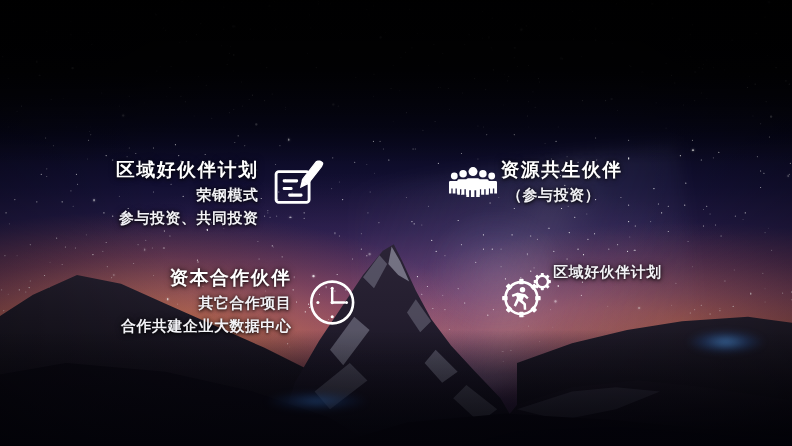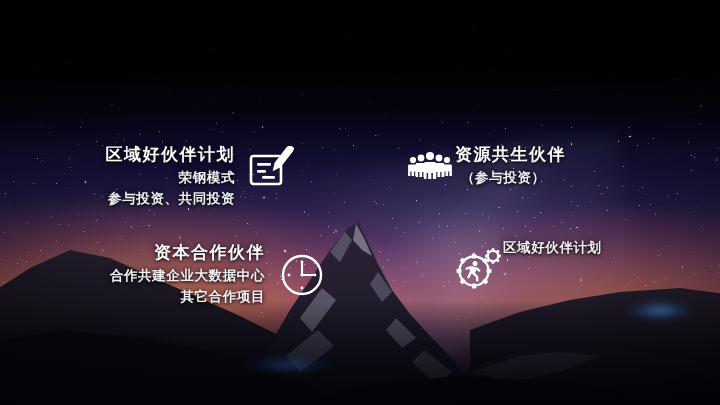--- a/index.html
+++ b/index.html
@@ -837,22 +837,22 @@
       <circle cx="31" cy="8" r="3.4" fill="#ffffff"></circle>
       <path d="M 27.1 13 h7.8 a1.4 1.4 0 0 1 1.4 1.4 V 27 h-2.8 v-5 h-1.3 v 5 h-2.8 v-5 h-1.3 v 5 h-2.4 V 14.4 a1.4 1.4 0 0 1 1.4 -1.4 Z" fill="#ffffff"></path>
 
       <circle cx="39" cy="10" r="3.1" fill="#ffffff"></circle>
       <path d="M 35.4 14.5 h7.2 a1.3 1.3 0 0 1 1.3 1.3 V 26 h-2.6 v-4.6 h-1.2 V 26 h-2.6 v-4.6 h-1.2 V 26 h-2.3 V 15.8 a1.3 1.3 0 0 1 1.3 -1.3 Z" fill="#ffffff"></path>
     </svg>
   </div>
 
   <div class="block align-right" style="left:85px;top:241px;width:180px;">
     <div class="b-title">资本合作伙伴</div>
+    <div class="b-line">其它合作项目</div>
     <div class="b-line">合作共建企业大数据中心</div>
-    <div class="b-line">其它合作项目</div>
   </div>
   <div class="icon-wrap" style="left:280px;top:253px;">
     <svg width="44" height="44" viewBox="0 0 44 44">
       <circle cx="22" cy="22" r="19" fill="none" stroke="#ffffff" stroke-width="2.4"></circle>
       <circle cx="22" cy="9" r="1.4" fill="#ffffff"></circle>
       <circle cx="35" cy="22" r="1.4" fill="#ffffff"></circle>
       <circle cx="22" cy="35" r="1.4" fill="#ffffff"></circle>
       <circle cx="9" cy="22" r="1.4" fill="#ffffff"></circle>
       <line x1="22" y1="22" x2="22" y2="10.5" stroke="#ffffff" stroke-width="2.2" stroke-linecap="round"></line>
       <line x1="22" y1="22" x2="33" y2="22" stroke="#ffffff" stroke-width="2.2" stroke-linecap="round"></line>

